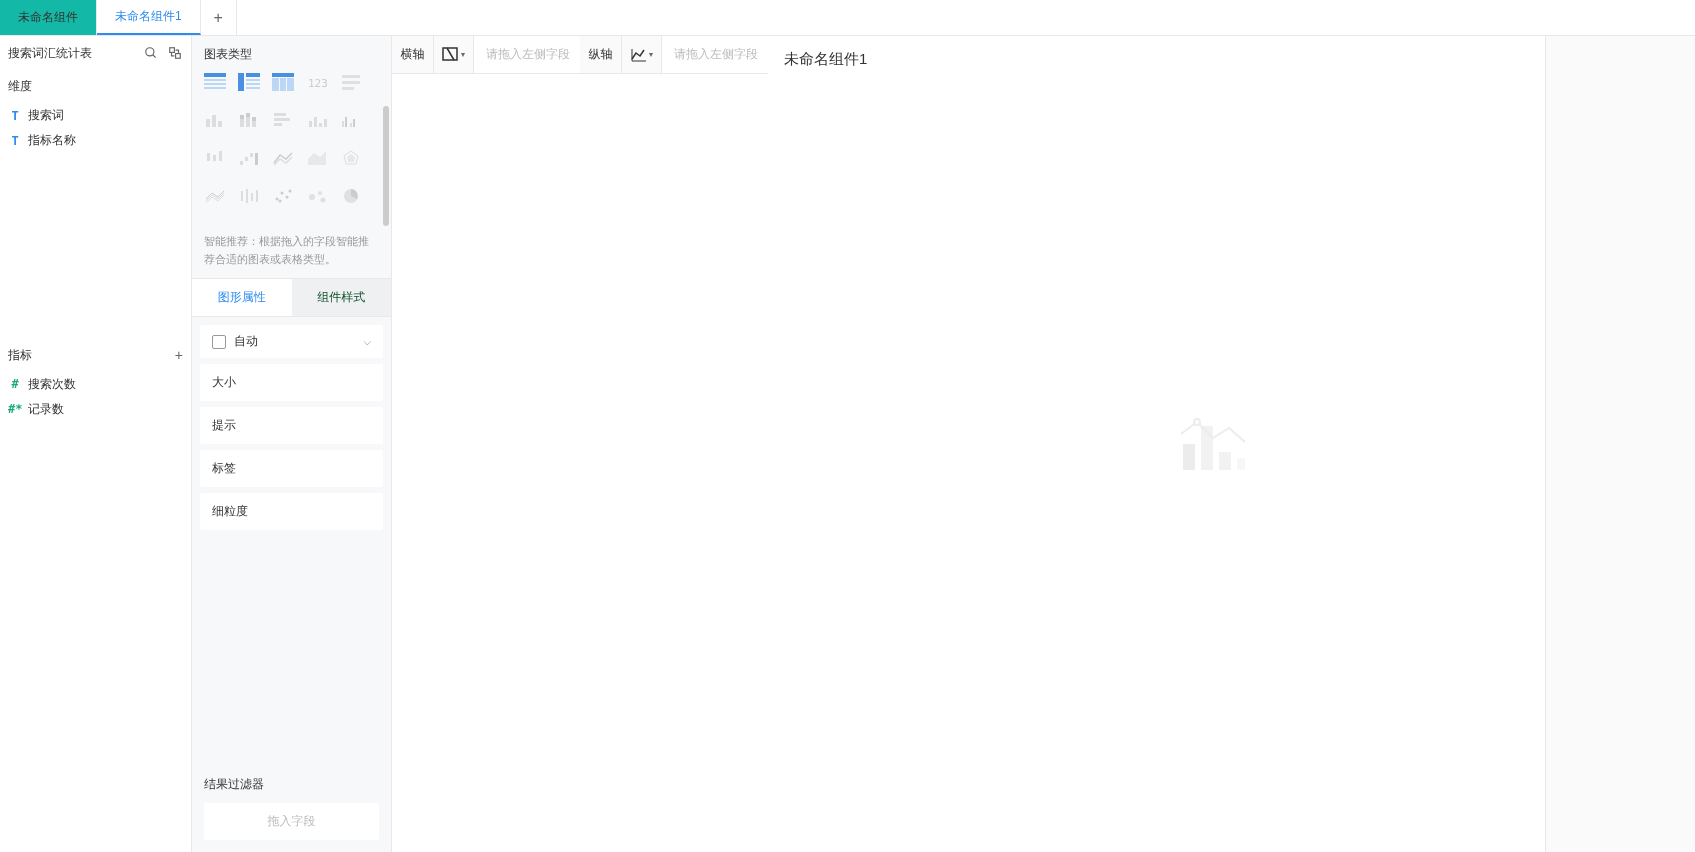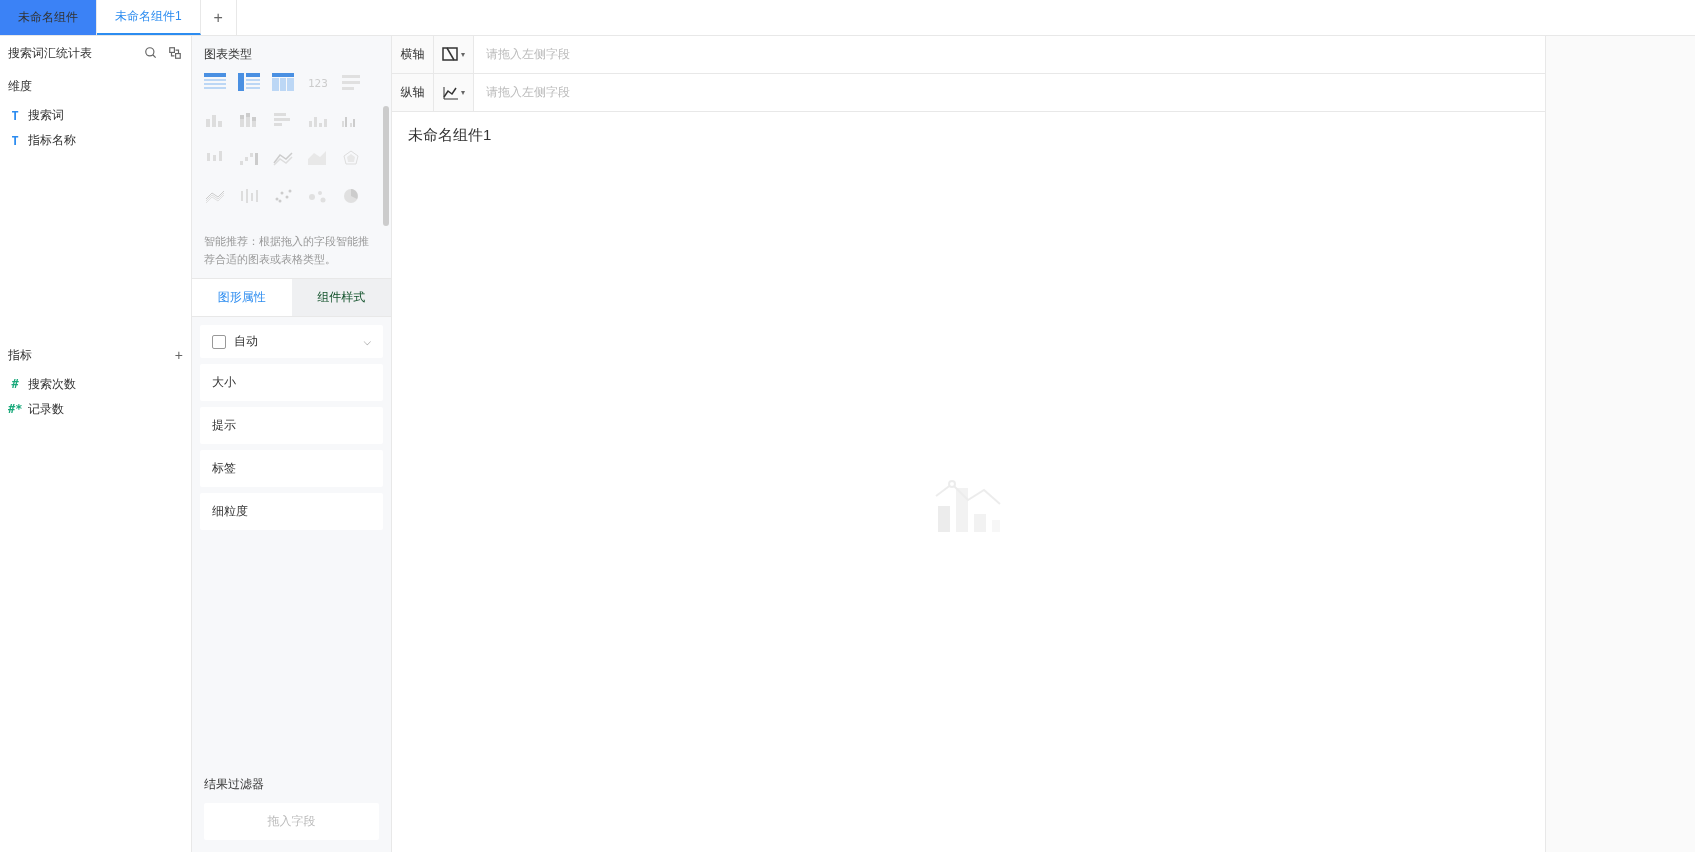--- a/index.html
+++ b/index.html
@@ -27,21 +27,21 @@
       color: #333;
       border-right: 1px solid #e8e8e8;
       cursor: pointer;
       background: #f5f5f5;
     }
     .tab.active {
       background: #fff;
       color: #2c8cf0;
       border-bottom: 2px solid #2c8cf0;
     }
-    .tab.first { background: #3b82f6; }
+    .tab.first { background: #14b8a6; }
     .tab-add {
       width: 36px;
       display: flex;
       align-items: center;
       justify-content: center;
       cursor: pointer;
       font-size: 16px;
       color: #666;
       border-right: 1px solid #e8e8e8;
     }
@@ -225,21 +225,21 @@
       padding: 10px;
       text-align: center;
       font-size: 12px;
       color: #bbb;
     }
     
     
     .right-panel {
       flex: 1;
       display: flex;
-      flex-direction: column;
+      flex-direction: row;
       background: #fff;
     }
     .axis-row {
       display: flex;
       align-items: center;
       height: 38px;
       border-bottom: 1px solid #e8e8e8;
       padding-right: 10px;
     }
     .axis-label {

